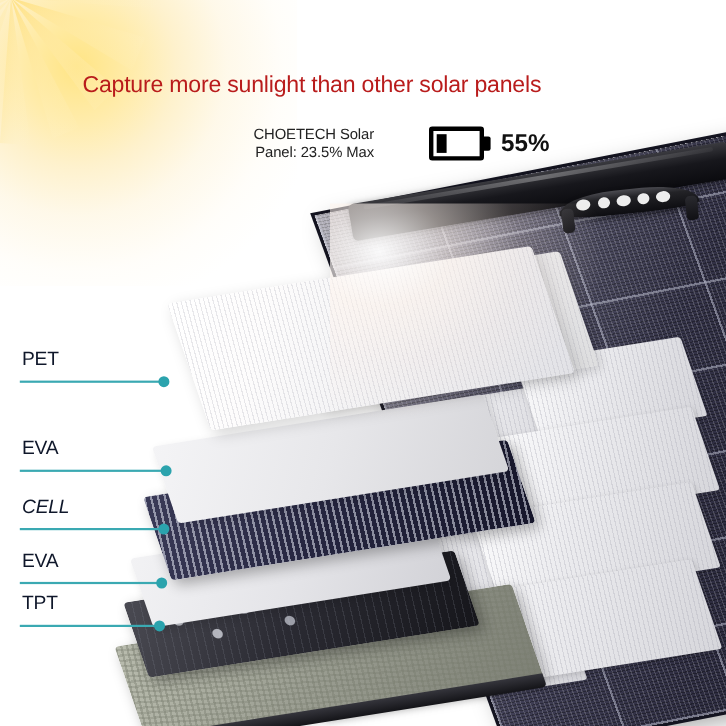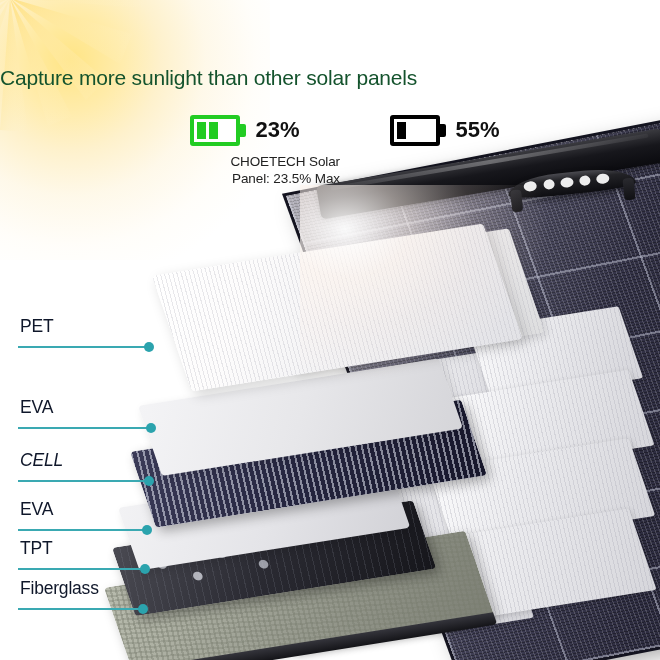--- a/index.html
+++ b/index.html
@@ -25,22 +25,22 @@
   }
   .sun-rays { position:absolute; left:-140px; top:-150px; width:430px; height:430px; pointer-events:none; }
 
   
   .title {
     position:absolute; top:18px; left:0; width:660px; text-align:center;
     font-size:37px; font-weight:bold; letter-spacing:-0.4px;
     color:#1f9a9f; white-space:nowrap;
   }
   .subtitle {
-    position:absolute; top:66px; left:0; width:567px; text-align:left;
-    font-size:21px; color:#14532d; letter-spacing:-0.2px; white-space:nowrap;
+    position:absolute; top:66px; left:0; width:567px; text-align:center;
+    font-size:21px; color:#b91c1c; letter-spacing:-0.2px; white-space:nowrap;
   }
 
   
   .compare { position:absolute; top:110px; left:0; width:660px; height:90px; }
   .cmp-col { position:absolute; top:0; }
   .cmp-col.left { left:150px; width:190px; }
   .cmp-col.right { left:330px; width:230px; }
   .cmp-row { display:flex; align-items:center; justify-content:center; gap:9px; height:40px; }
 
   .batt { position:relative; width:56px; height:31px; }
@@ -343,31 +343,20 @@
       </div>
 
     <div class="flare"></div>
   </div>
 
   <div class="subtitle">Capture more sunlight than other solar panels</div>
 
   <div class="compare">
 
     <div class="cmp-col left">
-      <div class="cmp-row">
-        <div class="batt green">
-          <div class="shell"></div>
-          <div class="fillwrap">
-              <div class="bar"></div>
-              <div class="bar"></div>
-            </div>
-          <div class="cap"></div>
-        </div>
-        <div class="pct">23%</div>
-      </div>
       <div class="cmp-cap">
         <div>CHOETECH Solar</div>
         <div>Panel: 23.5% Max</div>
       </div>
     </div>
 
     <div class="cmp-col right">
       <div class="cmp-row">
         <div class="batt">
           <div class="shell"></div>
@@ -414,21 +403,14 @@
   </div>
 
   <div class="callout" style="top:540px;">
     <div class="ctext">TPT</div>
     <div class="cline">
       <div class="bar" style="width:126px"></div>
         <div class="dot" style="left:122px"></div>
     </div>
   </div>
 
-  <div class="callout" style="top:580px;">
-    <div class="ctext">Fiberglass</div>
-    <div class="cline">
-      <div class="bar" style="width:124px"></div>
-        <div class="dot" style="left:120px"></div>
-    </div>
-  </div>
 
 </div>
 
 </body></html>

